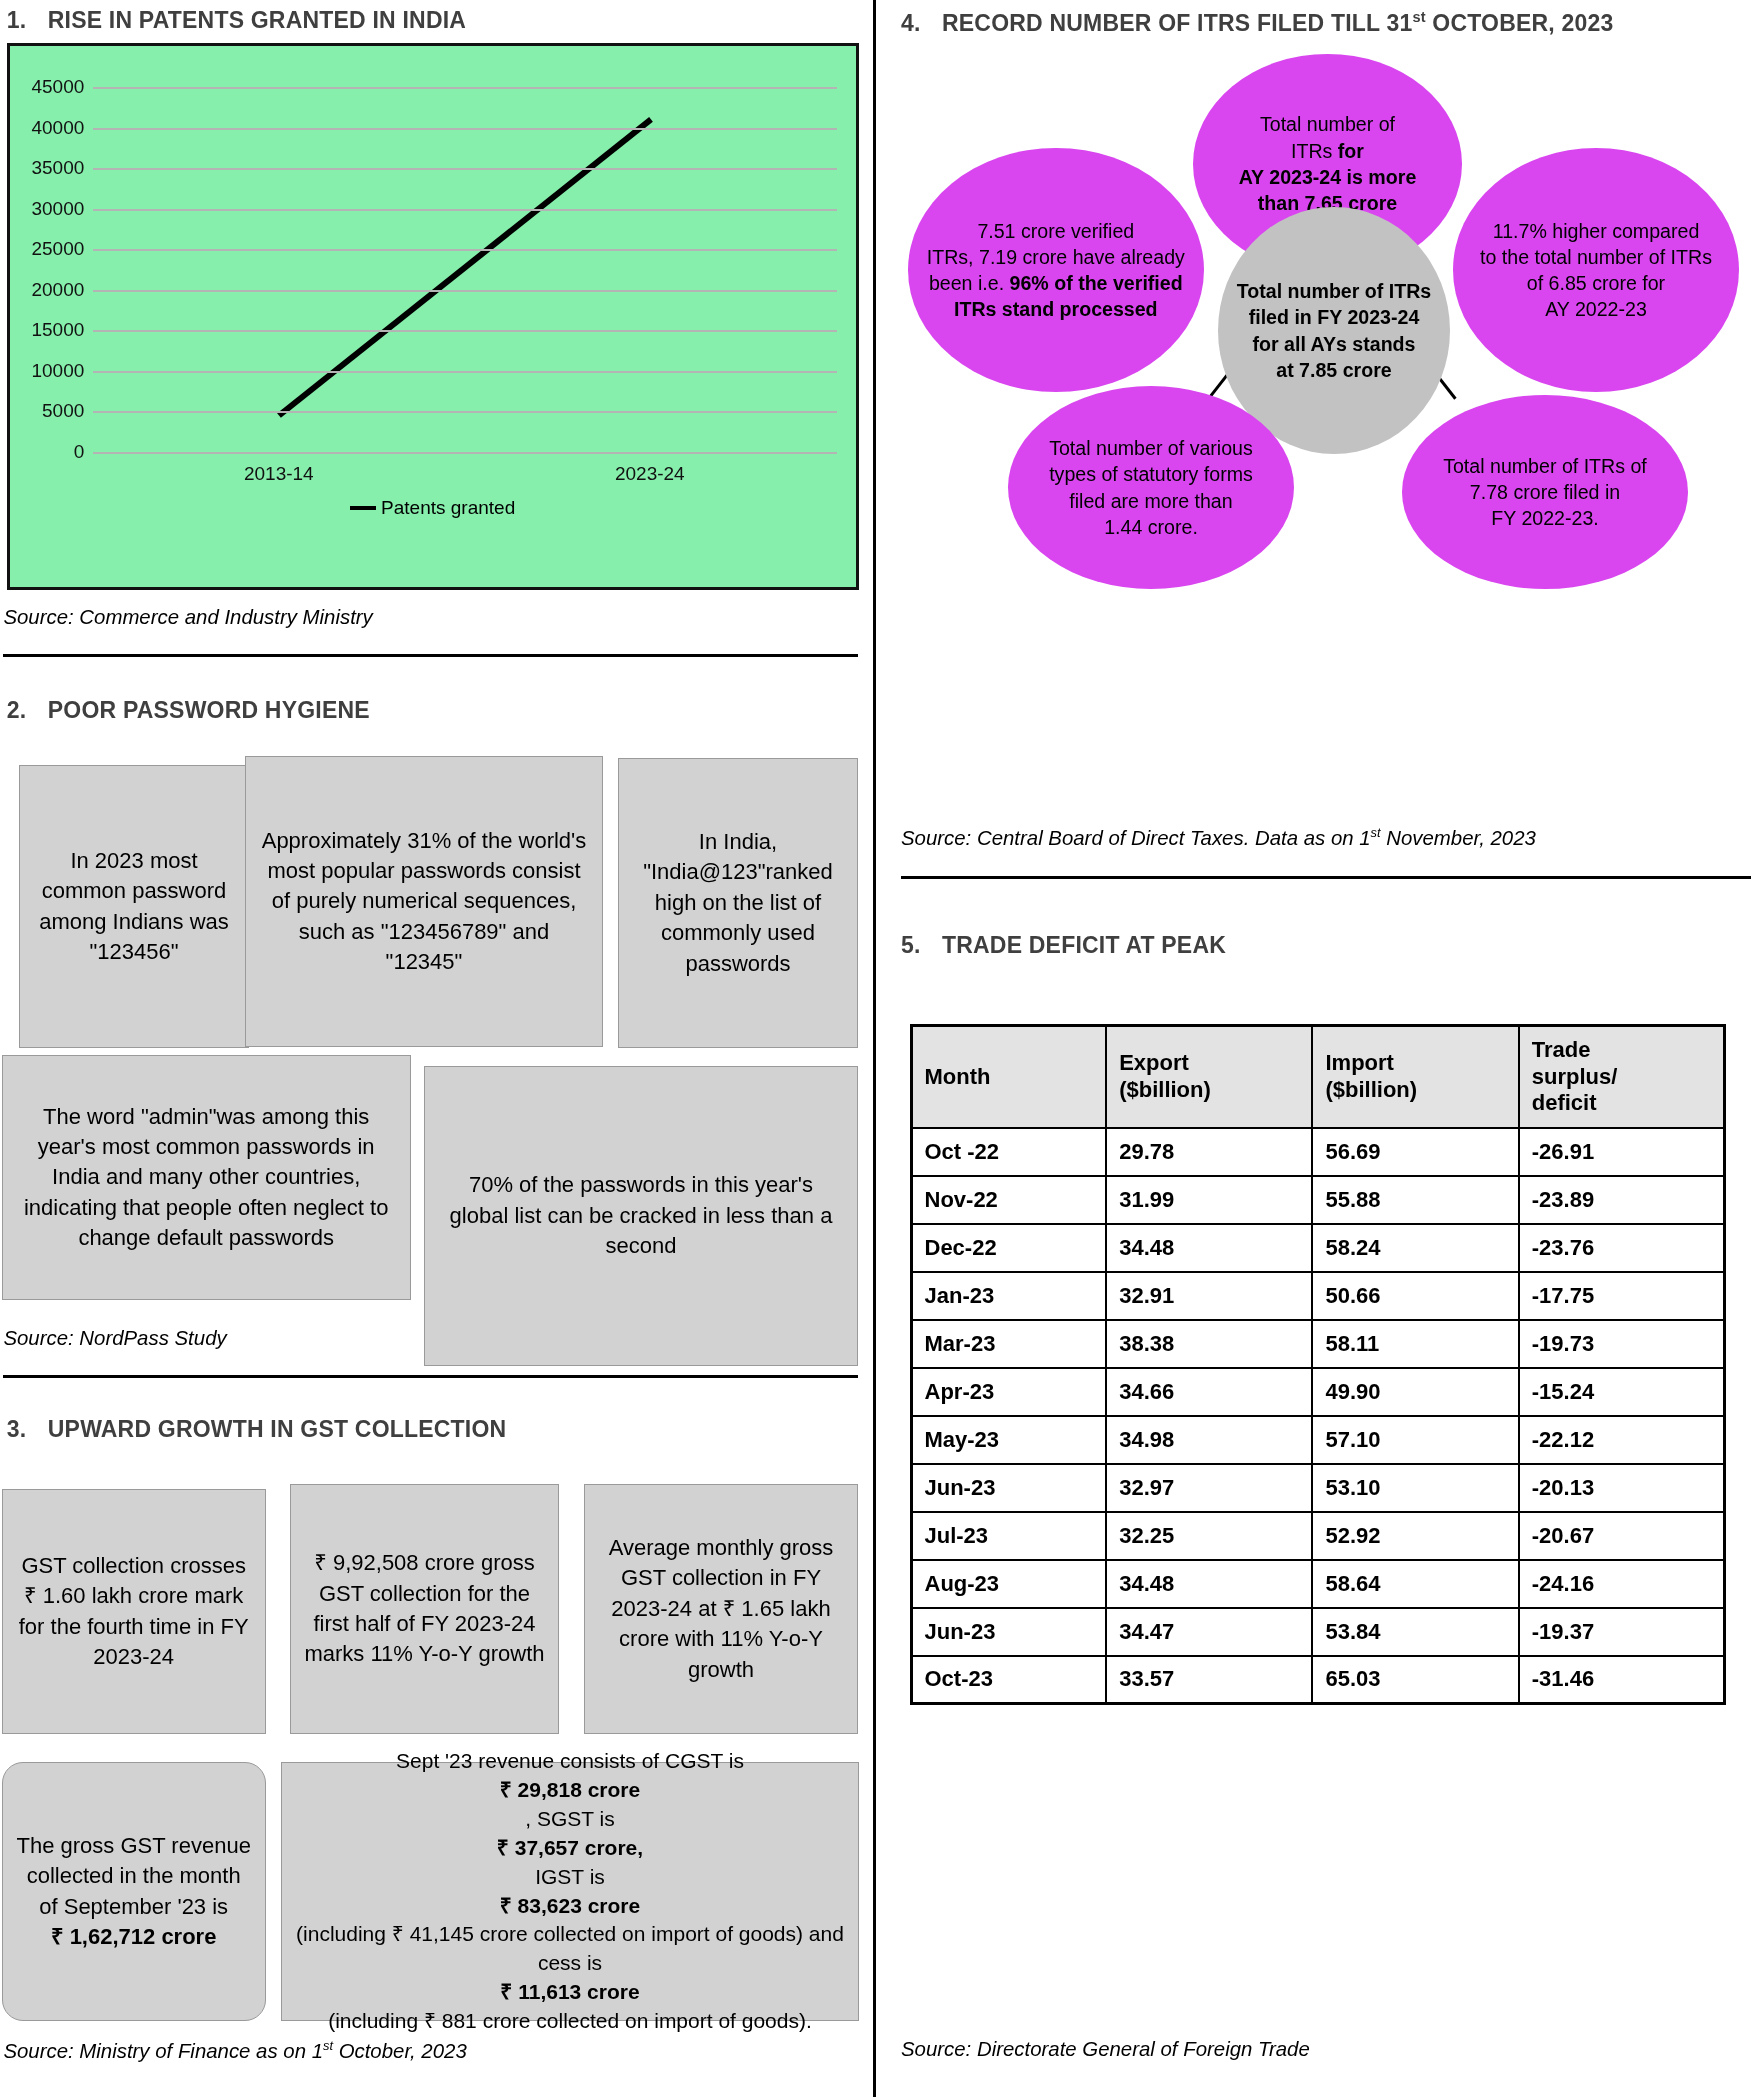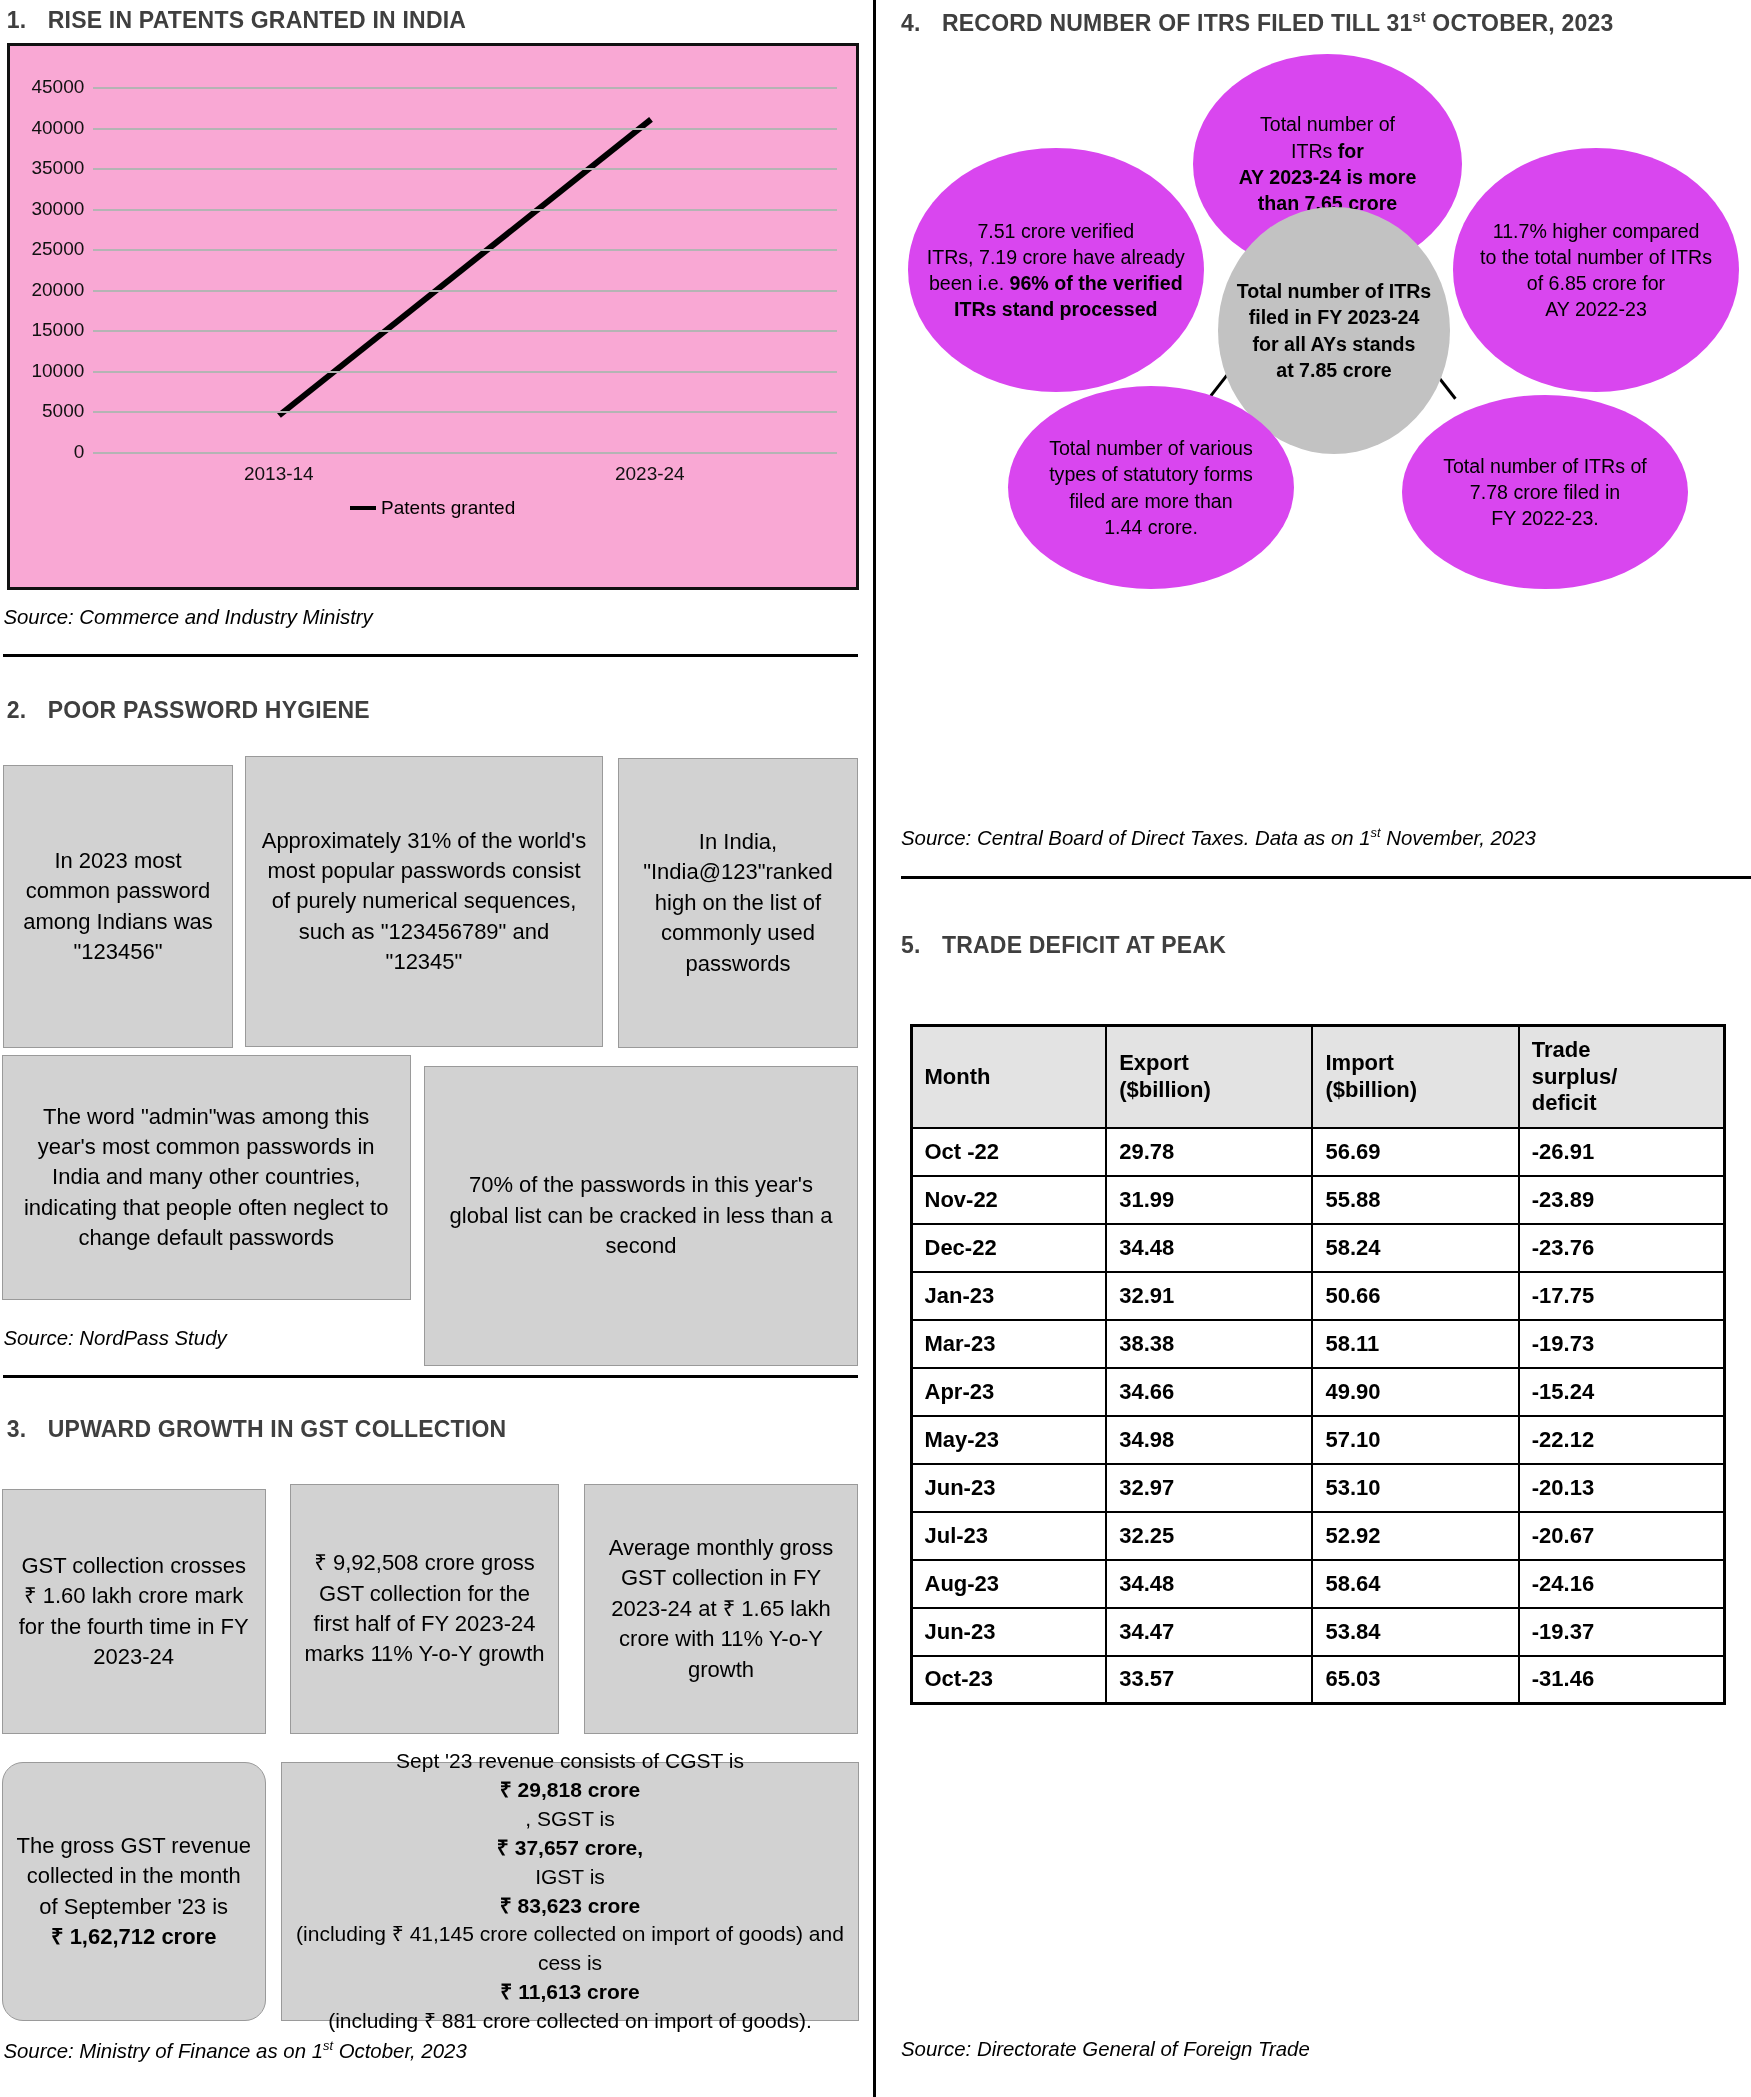--- a/index.html
+++ b/index.html
@@ -36,21 +36,21 @@
   .source {
     font-style:italic; font-size:20.4px; color:#000;
   }
   .source sup { font-size:12.8px; }
 
   .rule { background:#000; height:2.6px; width:100%; }
 
   
   .chart-frame {
     position:absolute; left:6.8px; top:43px; width:852px; height:547px;
-    border:3.4px solid #111; background:#f9a8d4;
+    border:3.4px solid #111; background:#86efac;
   }
   .plot {
     position:absolute; left:83px; top:41px; right:19px; height:365px;
   }
   .gridline { position:absolute; left:0; right:0; height:1.7px; background:#b4b4b4; }
   .ylab {
     position:absolute; right:calc(100% + 8.5px); transform:translateY(-50%);
     font-size:19px; color:#111; white-space:nowrap;
   }
   .xlab {
@@ -166,21 +166,21 @@
 
     <div class="source" style="position:absolute;left:3.4px;top:606px;">Source:  Commerce and Industry Ministry</div>
 
     <div class="rule" style="position:absolute;left:3.4px;top:654px;width:855px;"></div>
 
     <div class="sec-head" style="position:absolute;left:6.8px;top:697px;">
       <span class="num">2.</span>
       <span>POOR PASSWORD HYGIENE</span>
     </div>
 
-    <div class="fbox" style="left:3px;  top:765px; width:230px; height:283px;">In 2023 most common password among Indians was "123456"</div>
+    <div class="fbox" style="left:19px;  top:765px; width:230px; height:283px;">In 2023 most common password among Indians was "123456"</div>
     <div class="fbox" style="left:245px; top:756px; width:358px; height:291px;">Approximately 31% of the world's most popular passwords consist of purely numerical sequences, such as "123456789" and "12345"</div>
     <div class="fbox" style="left:618px; top:758px; width:240px; height:290px;">In India, "India@123"ranked high on the list of commonly used passwords</div>
     <div class="fbox" style="left:1.7px;  top:1055px; width:409px; height:245px;">The word  "admin"was among this year's most common passwords in India and many other countries, indicating that people often neglect to change default passwords</div>
     <div class="fbox" style="left:424px; top:1066px; width:434px; height:300px;">70% of the passwords in this year's global list can be cracked in less than a second</div>
 
     <div class="source" style="position:absolute;left:3.4px;top:1327px;">Source: NordPass Study</div>
 
     <div class="rule" style="position:absolute;left:3.4px;top:1375px;width:855px;"></div>
 
     <div class="sec-head" style="position:absolute;left:6.8px;top:1416px;">

